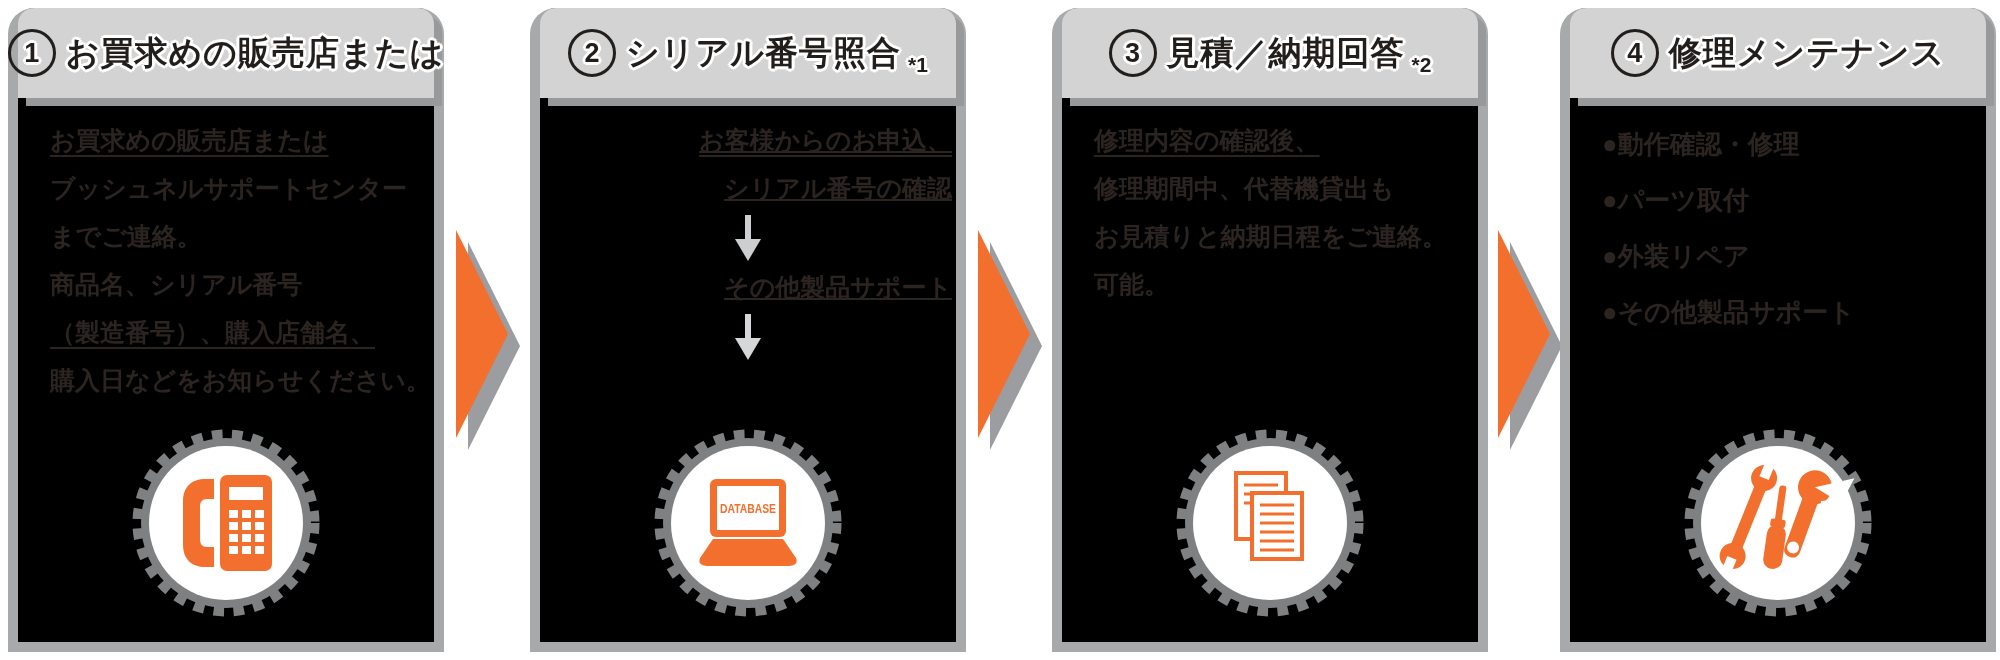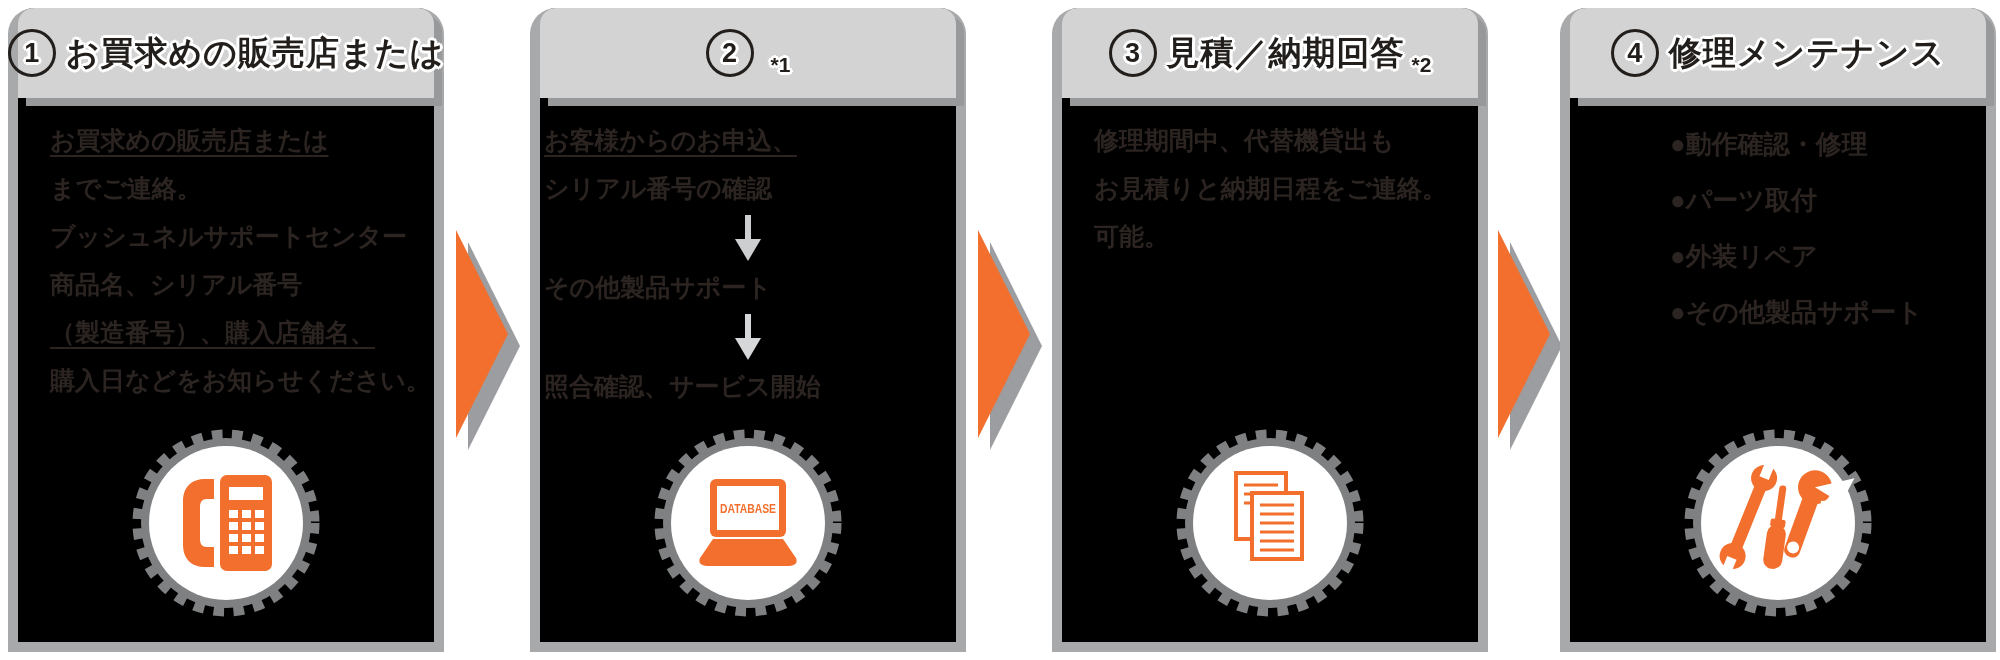--- a/index.html
+++ b/index.html
@@ -15,42 +15,42 @@
         text-shadow:-2px -2px 0 #fff,2px -2px 0 #fff,-2px 2px 0 #fff,2px 2px 0 #fff,
                     -3px 0 0 #fff,3px 0 0 #fff,0 3px 0 #fff,0 -3px 0 #fff;}
   .num{display:inline-flex;width:42px;height:42px;border:3px solid #221e1b;border-radius:50%;
        align-items:center;justify-content:center;font-size:27px;margin-right:10px;flex:0 0 auto;}
   .title{font-size:33px;letter-spacing:1px;white-space:nowrap;}
   .note{font-size:21px;margin-left:7px;transform:translateY(12px);}
   .box-body{position:relative;height:544px;color:#2b2421;font-size:25px;line-height:44px;
        padding:16px 0 0 28px;box-sizing:border-box;z-index:1;}
   .box-body p{margin:4px;white-space:nowrap;}
   .u{text-decoration:underline;text-decoration-thickness:2px;text-underline-offset:6px;}
-  .center .box-body, .centered{padding-left:0;text-align:left;}
-  .bullets{padding-left:96px;line-height:52px;font-size:26px;}
+  .center .box-body, .centered{padding-left:0;text-align:right;text-decoration:underline;}
+  .bullets{padding-left:28px;line-height:52px;font-size:26px;}
   .down-arrow{display:block;margin:5px auto 4px auto;}
   .icon-circle{position:absolute;left:50%;bottom:24px;transform:translateX(-50%);
        width:190px;height:190px;z-index:1;}
   .flow-arrow{position:absolute;top:228px;}
   svg{display:block;}
 </style>
 </head>
 <body>
 
 <div class="stage">
 
   <div class="box" style="left:8px">
     <div class="box-header">
       <span class="num halo">1</span>
       <span class="title halo">お買求めの販売店または</span>
     </div>
     <div class="box-body">
       <p class="u">お買求めの販売店または</p>
+      <p>ブッシュネルサポートセンター</p>
       <p>までご連絡。</p>
-      <p>ブッシュネルサポートセンター</p>
       <p>商品名、シリアル番号</p>
       <p class="u">（製造番号）、購入店舗名、</p>
       <p>購入日などをお知らせください。</p>
       <div class="icon-circle">
         <svg width="190" height="190" viewBox="0 0 190 190">
           <circle cx="95" cy="95" r="88" fill="none" stroke="#7e8082" stroke-width="11" stroke-dasharray="10.5 9.5"></circle>
           <circle cx="95" cy="95" r="85" fill="#7e8082"></circle>
           <circle cx="95" cy="95" r="77" fill="#ffffff"></circle>
           <g transform="translate(35,35)" fill="#f26f2d">
             <path d="M40 16 h8 v20 h-7 c-5 0 -7 3 -7 8 v32 c0 5 2 8 7 8 h7 v20 h-8 c-15 0 -23 -8 -23 -23 V39 c0 -15 8 -23 23 -23 z"></path>
@@ -79,35 +79,35 @@
   <div class="flow-arrow" style="left:454px">
     <svg width="80" height="236" viewBox="0 0 80 236">
       <polygon points="14,14 66,118 14,222" fill="#9c9da0"></polygon>
       <polygon points="2,2 54,106 2,210" fill="#f26f2d"></polygon>
     </svg>
   </div>
 
   <div class="box center" style="left:530px">
     <div class="box-header">
       <span class="num halo">2</span>
+      <span class="title halo">シリアル番号照合</span>
       <span class="note halo">*1</span>
     </div>
     <div class="box-body centered">
       <p class="u">お客様からのお申込、</p>
       <p>シリアル番号の確認</p>
       <svg class="down-arrow" width="28" height="46" viewBox="0 0 28 46">
         <rect x="11" y="0" width="6" height="26" fill="#cdced0"></rect>
         <polygon points="1,24 27,24 14,46" fill="#cdced0"></polygon>
       </svg>
       <p>その他製品サポート</p>
       <svg class="down-arrow" width="28" height="46" viewBox="0 0 28 46">
         <rect x="11" y="0" width="6" height="26" fill="#d6d7d8"></rect>
         <polygon points="1,24 27,24 14,46" fill="#d6d7d8"></polygon>
       </svg>
-      <p>照合確認、サービス開始</p>
       <div class="icon-circle">
         <svg width="190" height="190" viewBox="0 0 190 190">
           <circle cx="95" cy="95" r="88" fill="none" stroke="#7e8082" stroke-width="11" stroke-dasharray="10.5 9.5"></circle>
           <circle cx="95" cy="95" r="85" fill="#7e8082"></circle>
           <circle cx="95" cy="95" r="77" fill="#ffffff"></circle>
           <g transform="translate(35,35)" fill="#f26f2d">
             <rect x="22" y="16" width="76" height="58" rx="6"></rect>
             <rect x="29" y="23" width="62" height="44" fill="#ffffff"></rect>
             <text x="60" y="50" text-anchor="middle" font-size="13" font-weight="bold" font-family="Liberation Sans, DejaVu Sans, sans-serif" fill="#f26f2d" textLength="56" lengthAdjust="spacingAndGlyphs">DATABASE</text>
             <path d="M12 95 L25 76 h70 l13 19 c2 5 -1 8 -7 8 H19 c-6 0 -9 -3 -7 -8 z"></path>
@@ -124,20 +124,21 @@
     </svg>
   </div>
 
   <div class="box" style="left:1052px">
     <div class="box-header">
       <span class="num halo">3</span>
       <span class="title halo">見積／納期回答</span>
       <span class="note halo">*2</span>
     </div>
     <div class="box-body">
+      <p class="u">修理内容の確認後、</p>
       <p>修理期間中、代替機貸出も</p>
       <p>お見積りと納期日程をご連絡。</p>
       <p>可能。</p>
       <div class="icon-circle">
         <svg width="190" height="190" viewBox="0 0 190 190">
           <circle cx="95" cy="95" r="88" fill="none" stroke="#7e8082" stroke-width="11" stroke-dasharray="10.5 9.5"></circle>
           <circle cx="95" cy="95" r="85" fill="#7e8082"></circle>
           <circle cx="95" cy="95" r="77" fill="#ffffff"></circle>
           <g transform="translate(35,35)" stroke="#f26f2d" fill="#ffffff" stroke-width="4">
             <rect x="26" y="10" width="50" height="66"></rect>

